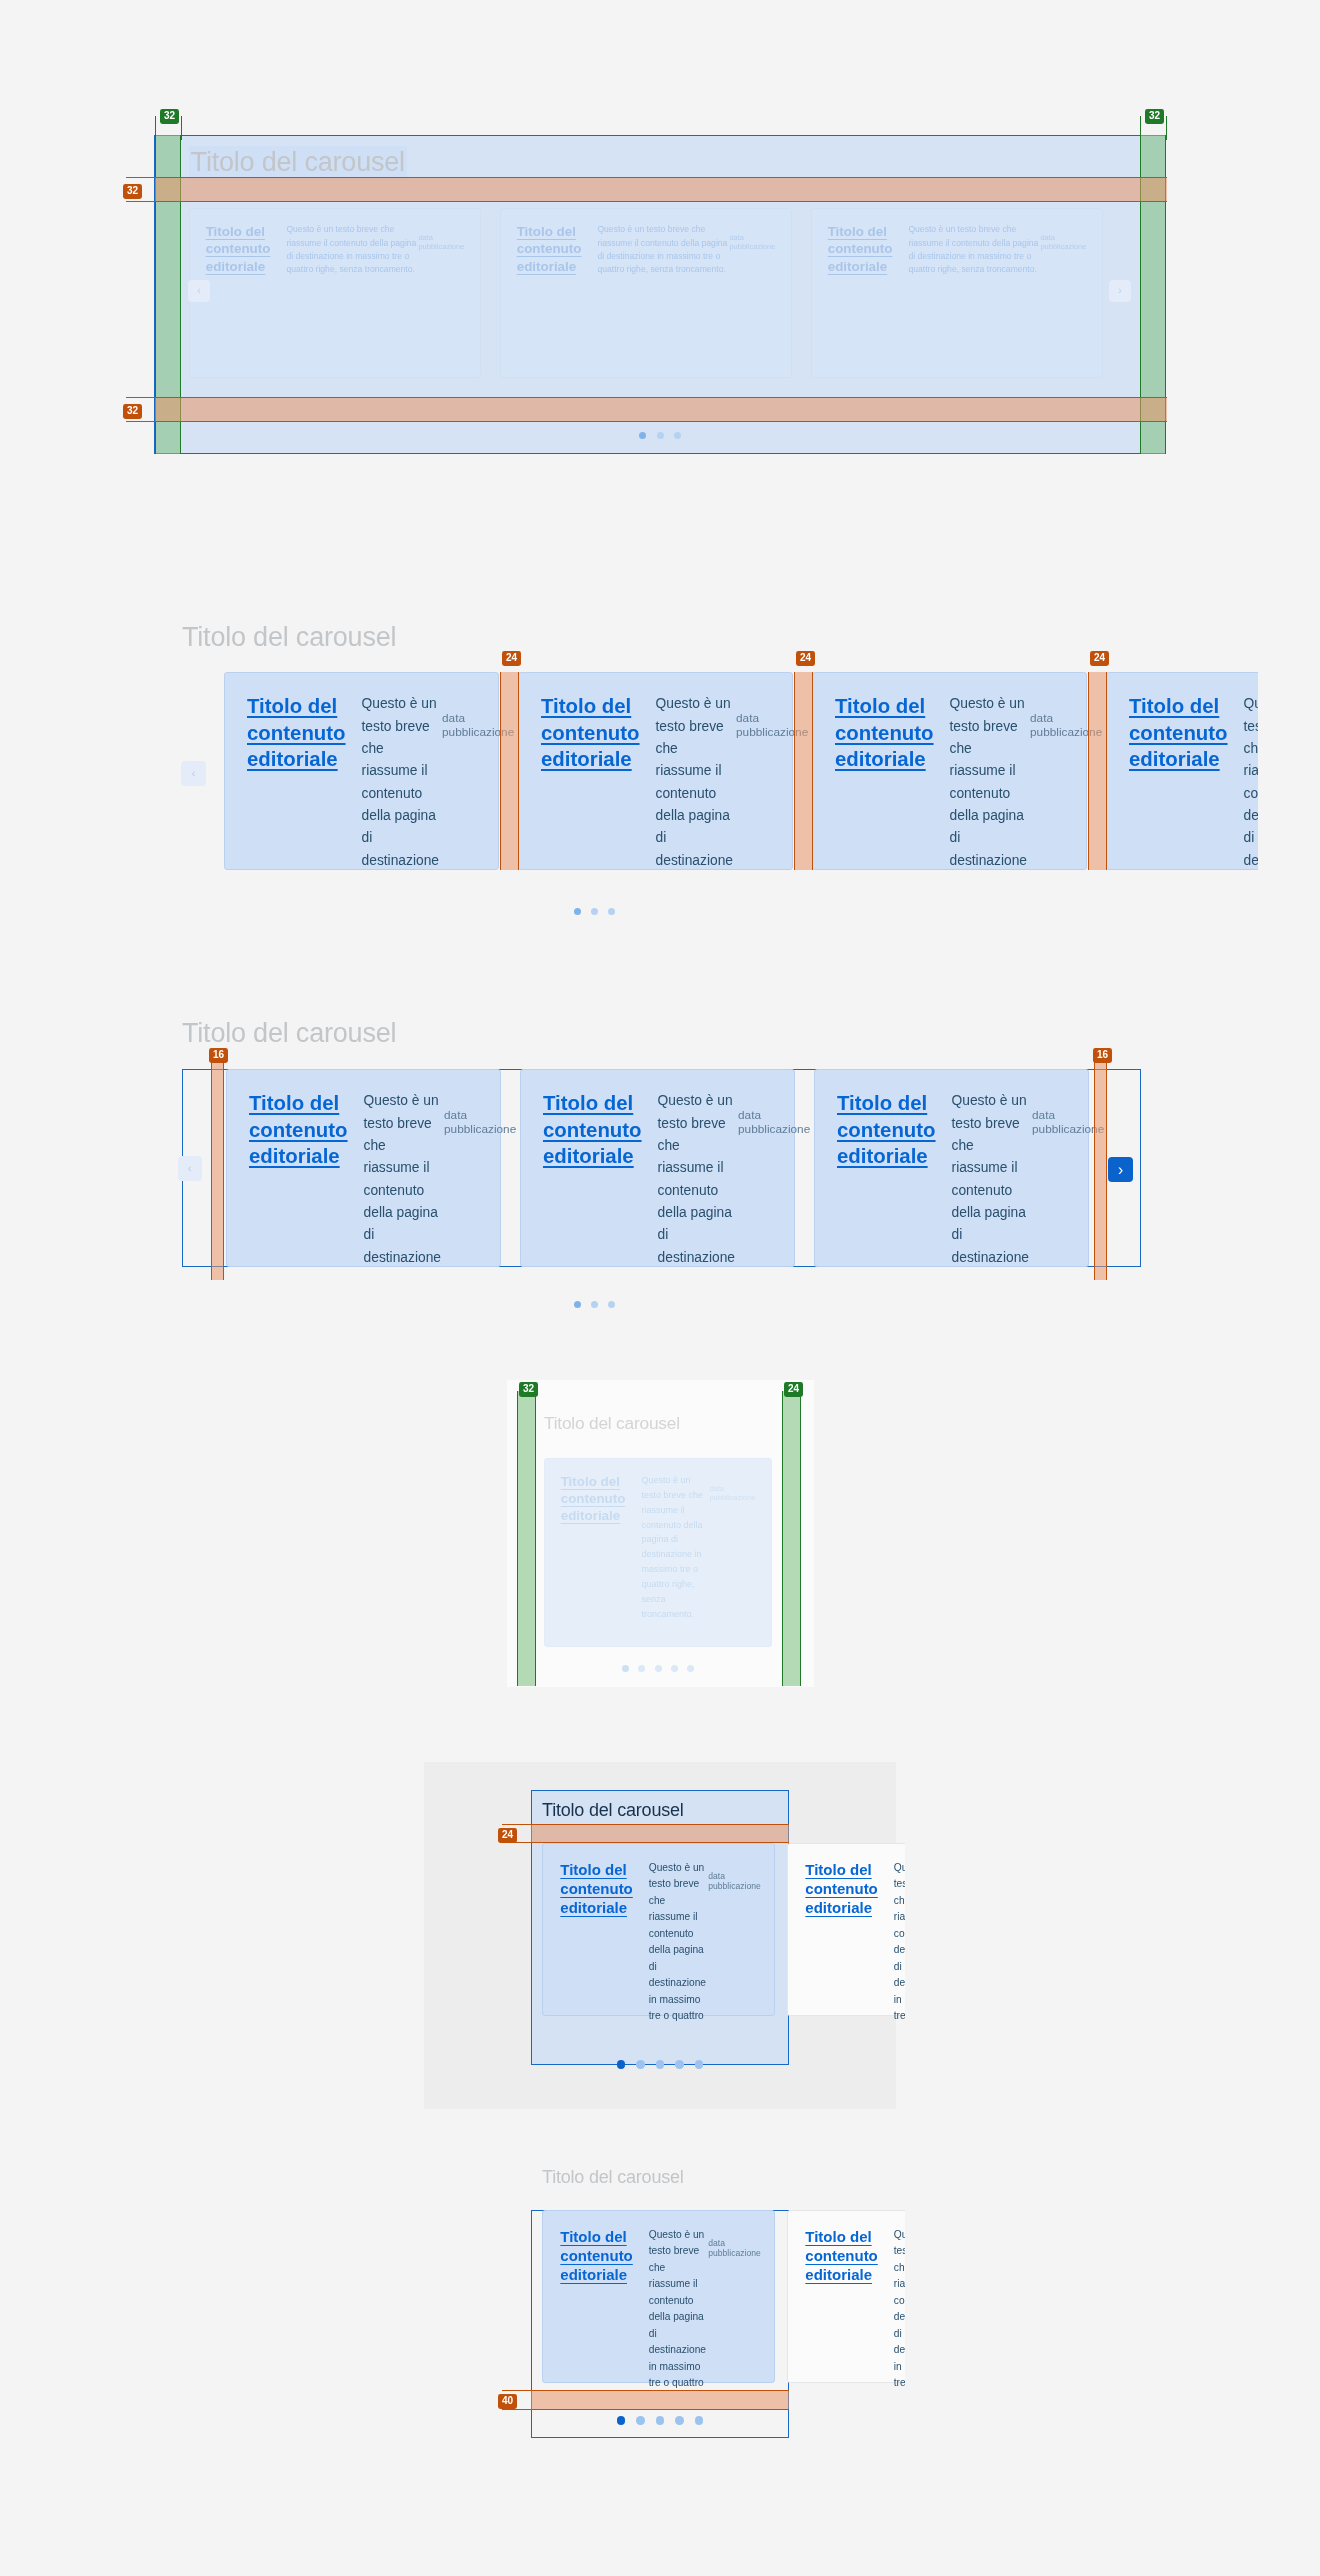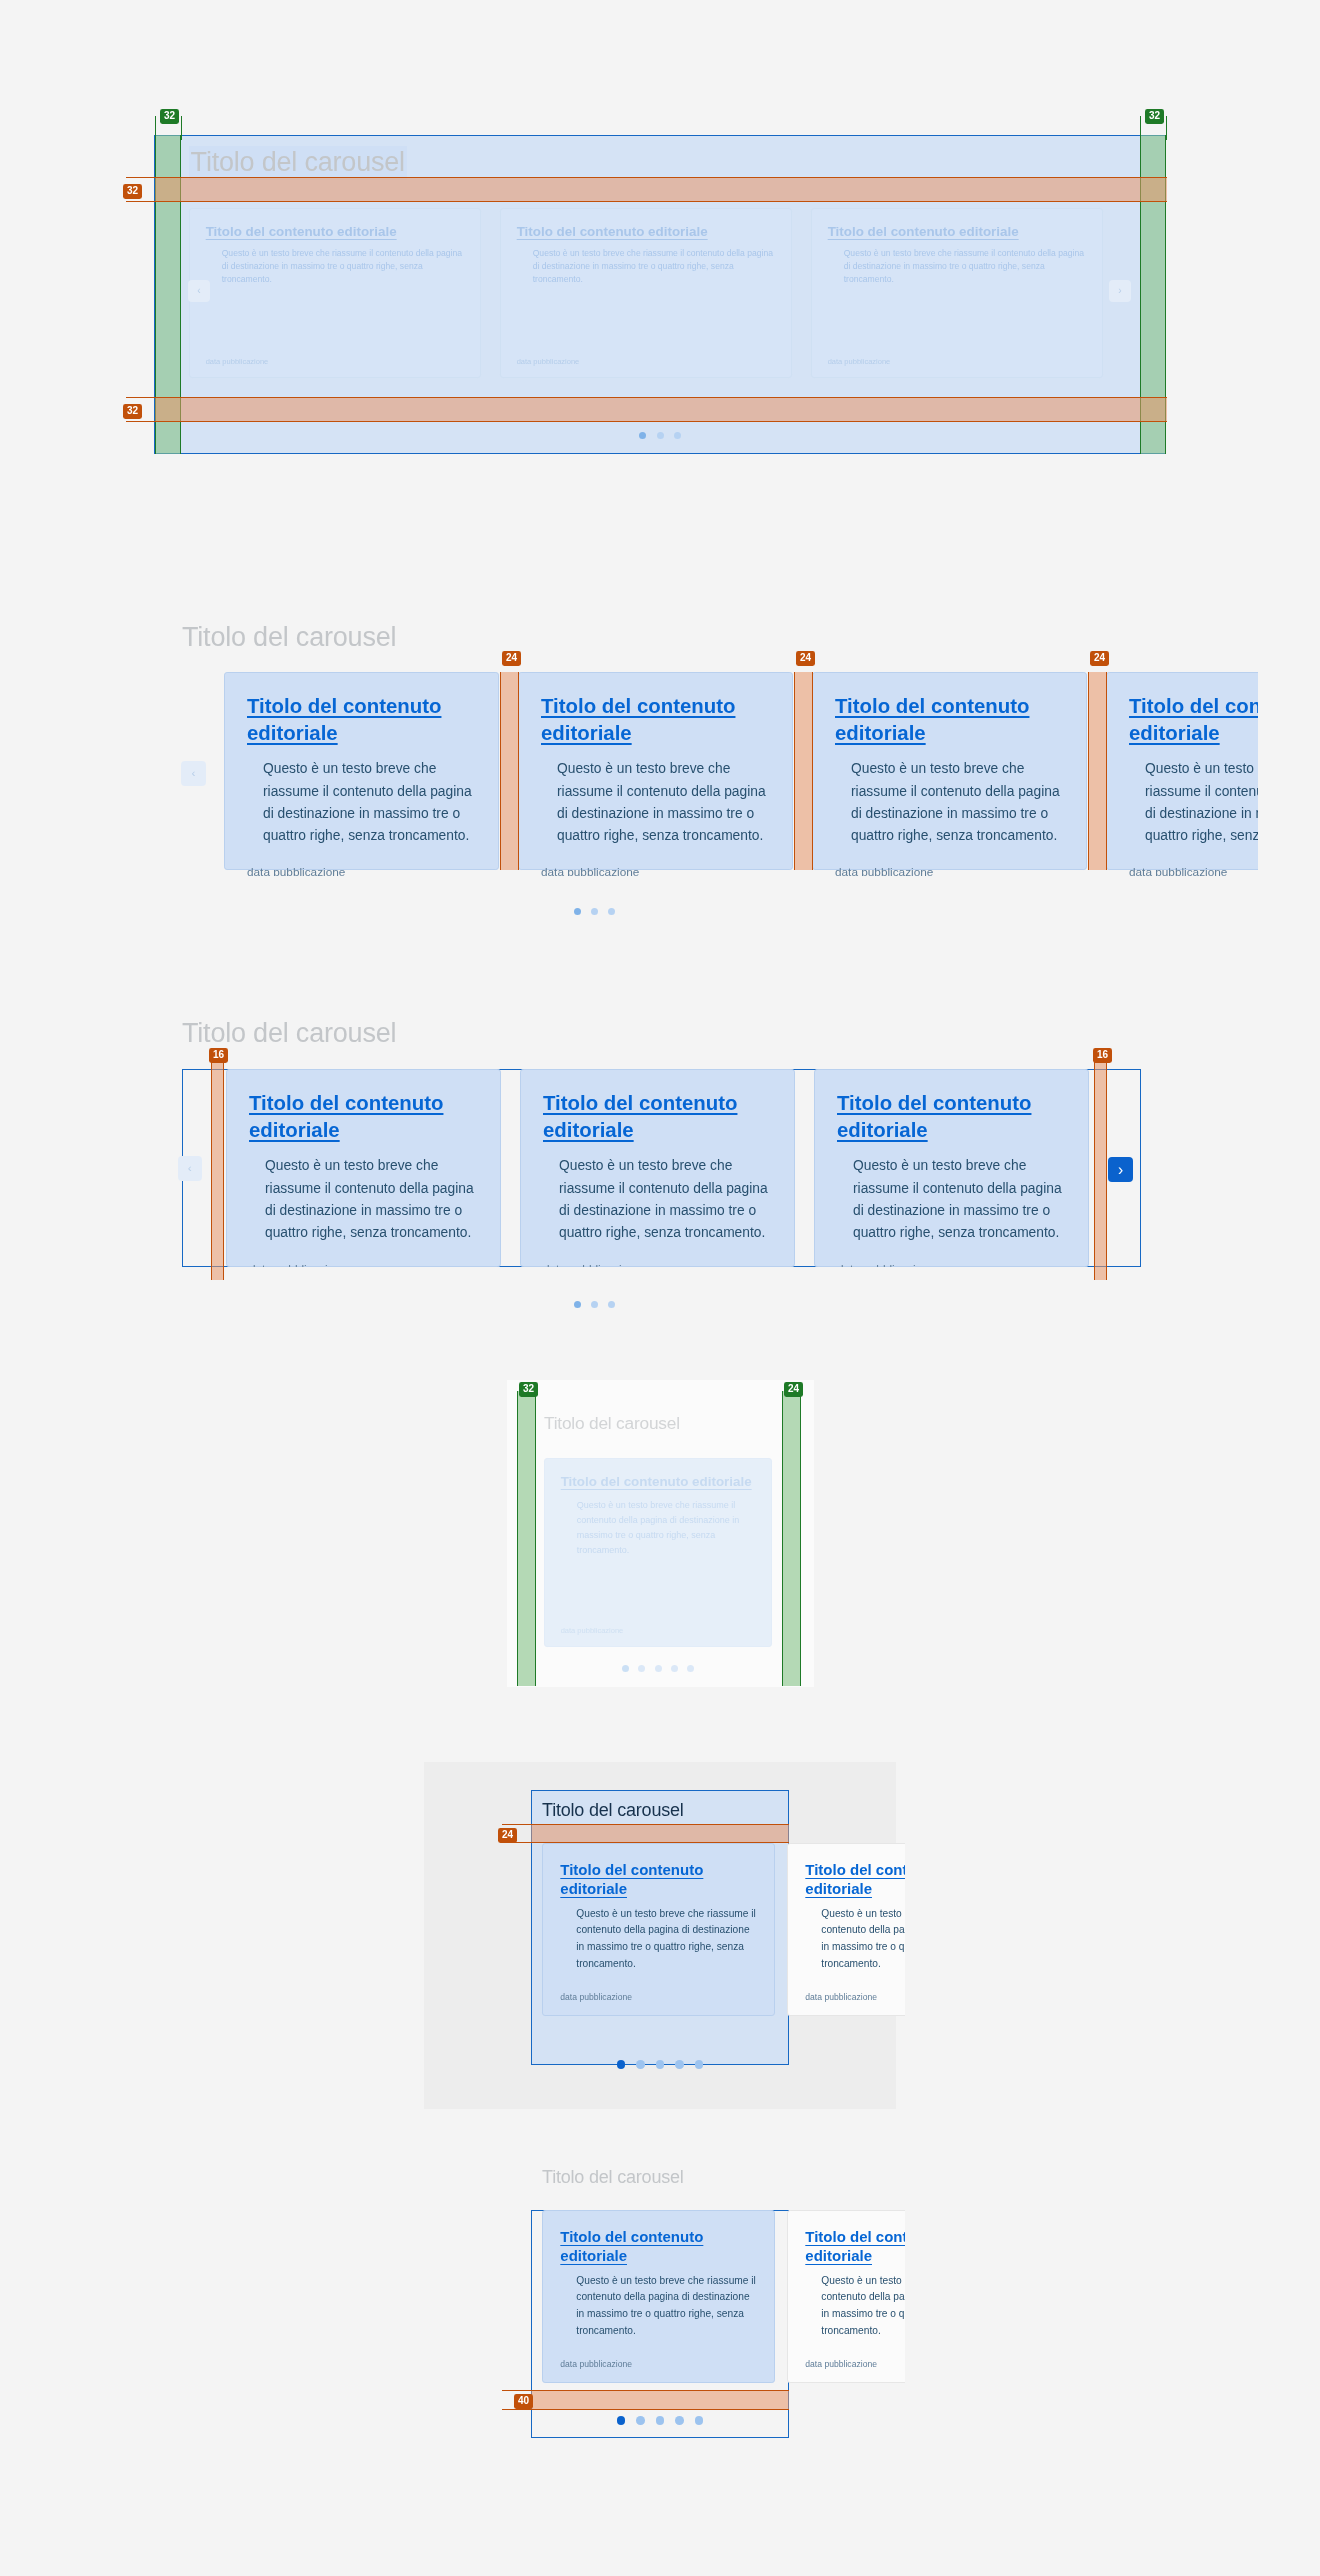--- a/index.html
+++ b/index.html
@@ -22,21 +22,21 @@
     white-space: nowrap;
   }
   .carousel-title.dark { color: #17324d; }
 
   .card {
     background: #cfdff5;
     border: 0.8px solid #b9d0ee;
     border-radius: 3.1px;
     padding: 20.4px 22px 17.3px 22px;
     display: flex;
-    flex-direction: column;
+    flex-direction: row;
   }
   .card.ghost { background: #d6e4f7; border-color: #cfe0f3; }
 
   .card-title {
     font-size: 20.4px;
     line-height: 1.28;
     font-weight: 700;
     color: #0666d4;
     text-decoration: underline;
     text-underline-offset: 3.1px;
@@ -362,15 +362,15 @@
     <span class="dot active"></span>
     <span class="dot"></span>
     <span class="dot"></span>
     <span class="dot"></span>
     <span class="dot"></span>
   </div>
 
   <div class="ann-orange-band" style="left:531px;top:2390px;width:258px;height:20.4px;"></div>
   <div class="ann-orange-rule" style="left:502px;top:2390px;width:33px;"></div>
   <div class="ann-orange-rule" style="left:502px;top:2409px;width:33px;"></div>
-  <div class="badge orange" style="left:514px;top:2394px;">40</div>
+  <div class="badge orange" style="left:498px;top:2394px;">40</div>
 </div>
 
 
 </body></html>

